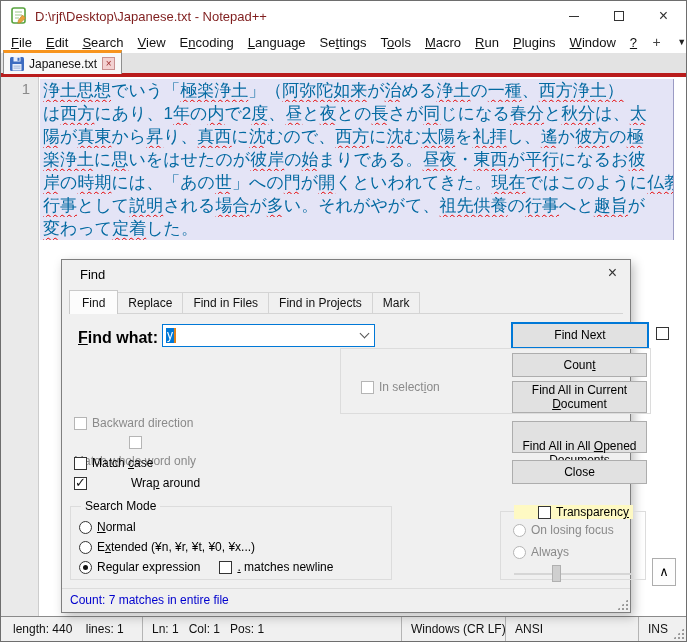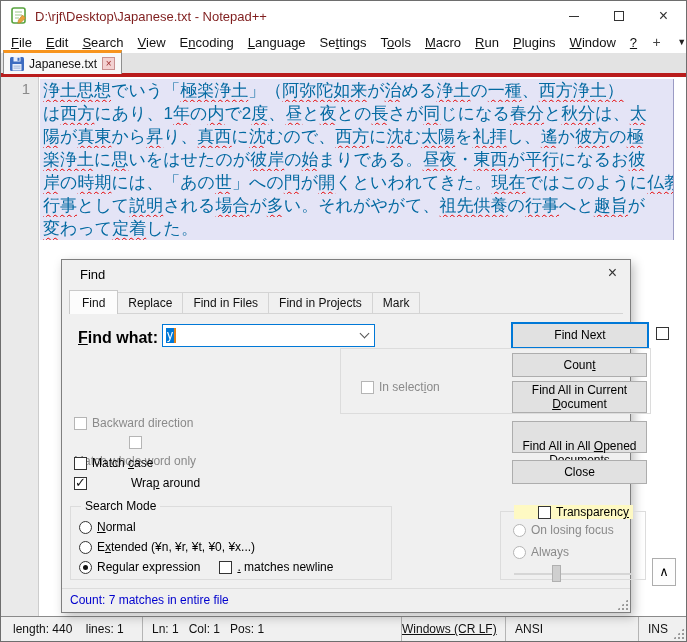--- a/index.html
+++ b/index.html
@@ -78,21 +78,21 @@
 
   .dlg-status{position:absolute;left:0;right:0;bottom:0;height:24px;border-top:1px solid #dcdcdc;background:#f0f0f0;line-height:23px;padding-left:8px;color:var(--status-blue,#0000cd);font-size:12px;}
   .grip{position:absolute;right:2px;bottom:2px;width:11px;height:11px;background-image:radial-gradient(#9a9a9a 1px,transparent 1.2px);background-size:4px 4px;clip-path:polygon(100% 0,100% 100%,0 100%);}
 
   
   .statusbar{position:absolute;left:0;right:0;bottom:0;height:25px;background:#f0f0f0;border-top:1px solid #8a8a8a;display:flex;align-items:center;font-size:12px;color:#111;}
   .sb-seg{height:100%;display:flex;align-items:center;white-space:pre;}
   .sb-seg.b{border-left:1px solid #b4b4b4;}
   #sb1{width:141px;padding-left:12px;}
   #sb2{width:259px;padding-left:9px;}
-  #sb3{width:104px;text-decoration:underline;}
+  #sb3{width:104px;padding-left:9px;}
   #sb4{width:133px;padding-left:9px;}
   #sb5{flex:1;padding-left:9px;position:relative;}
 </style>
 </head>
 <body style="--accent-orange: #f7941d; --focus-blue: #0078d7; --current-line: #e4e4f6; --squiggle: #e60000; --status-blue: #0000cd; --disabled-text: #8a8a8a;">
 
 <div class="window">
 
   <div class="titlebar">
     <span class="tb-icon">

